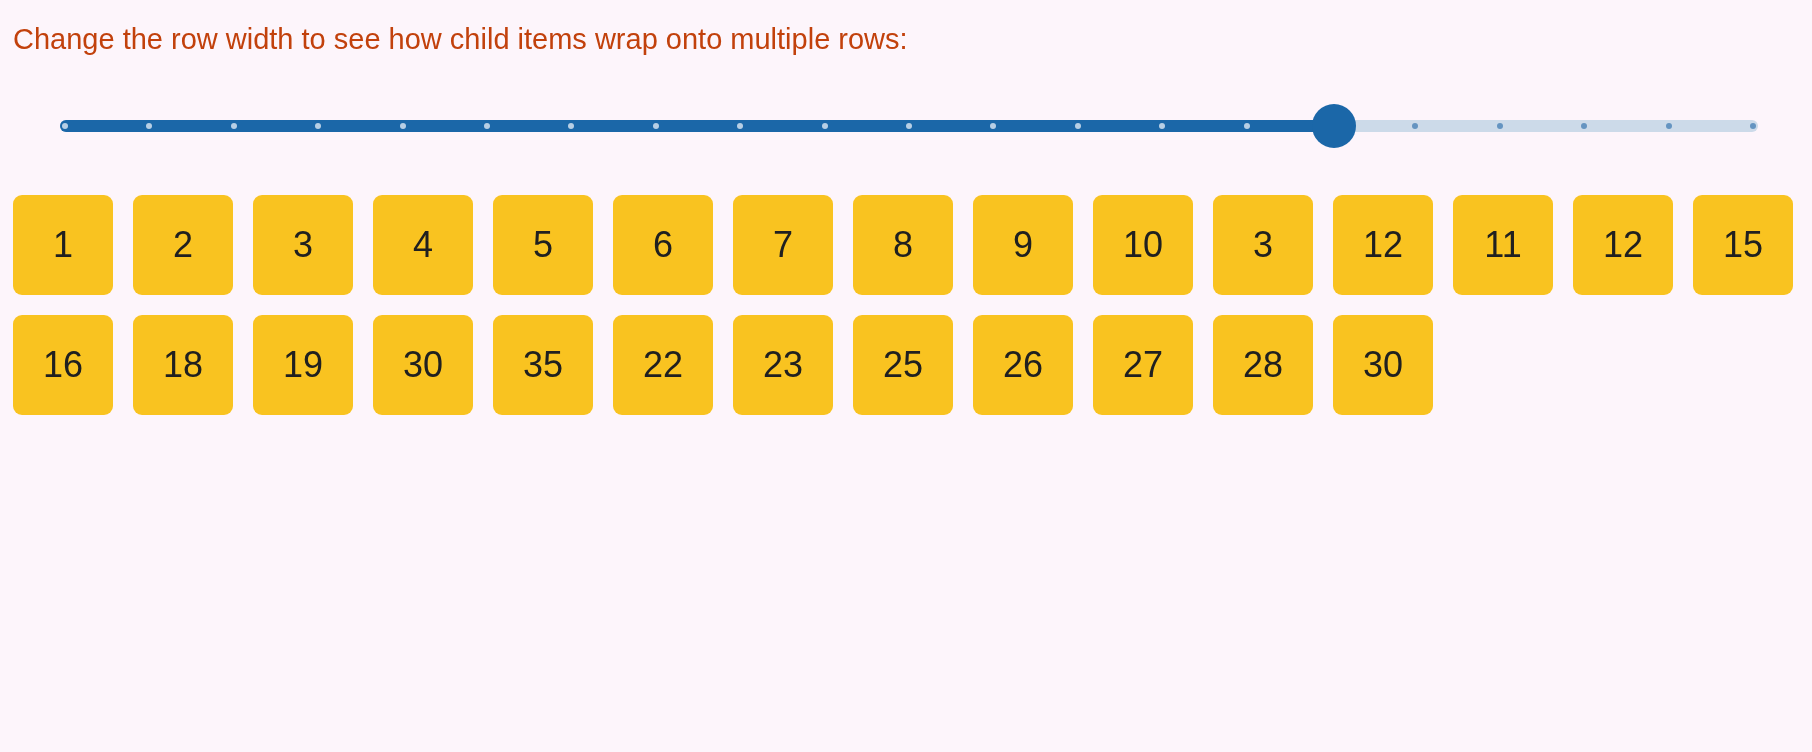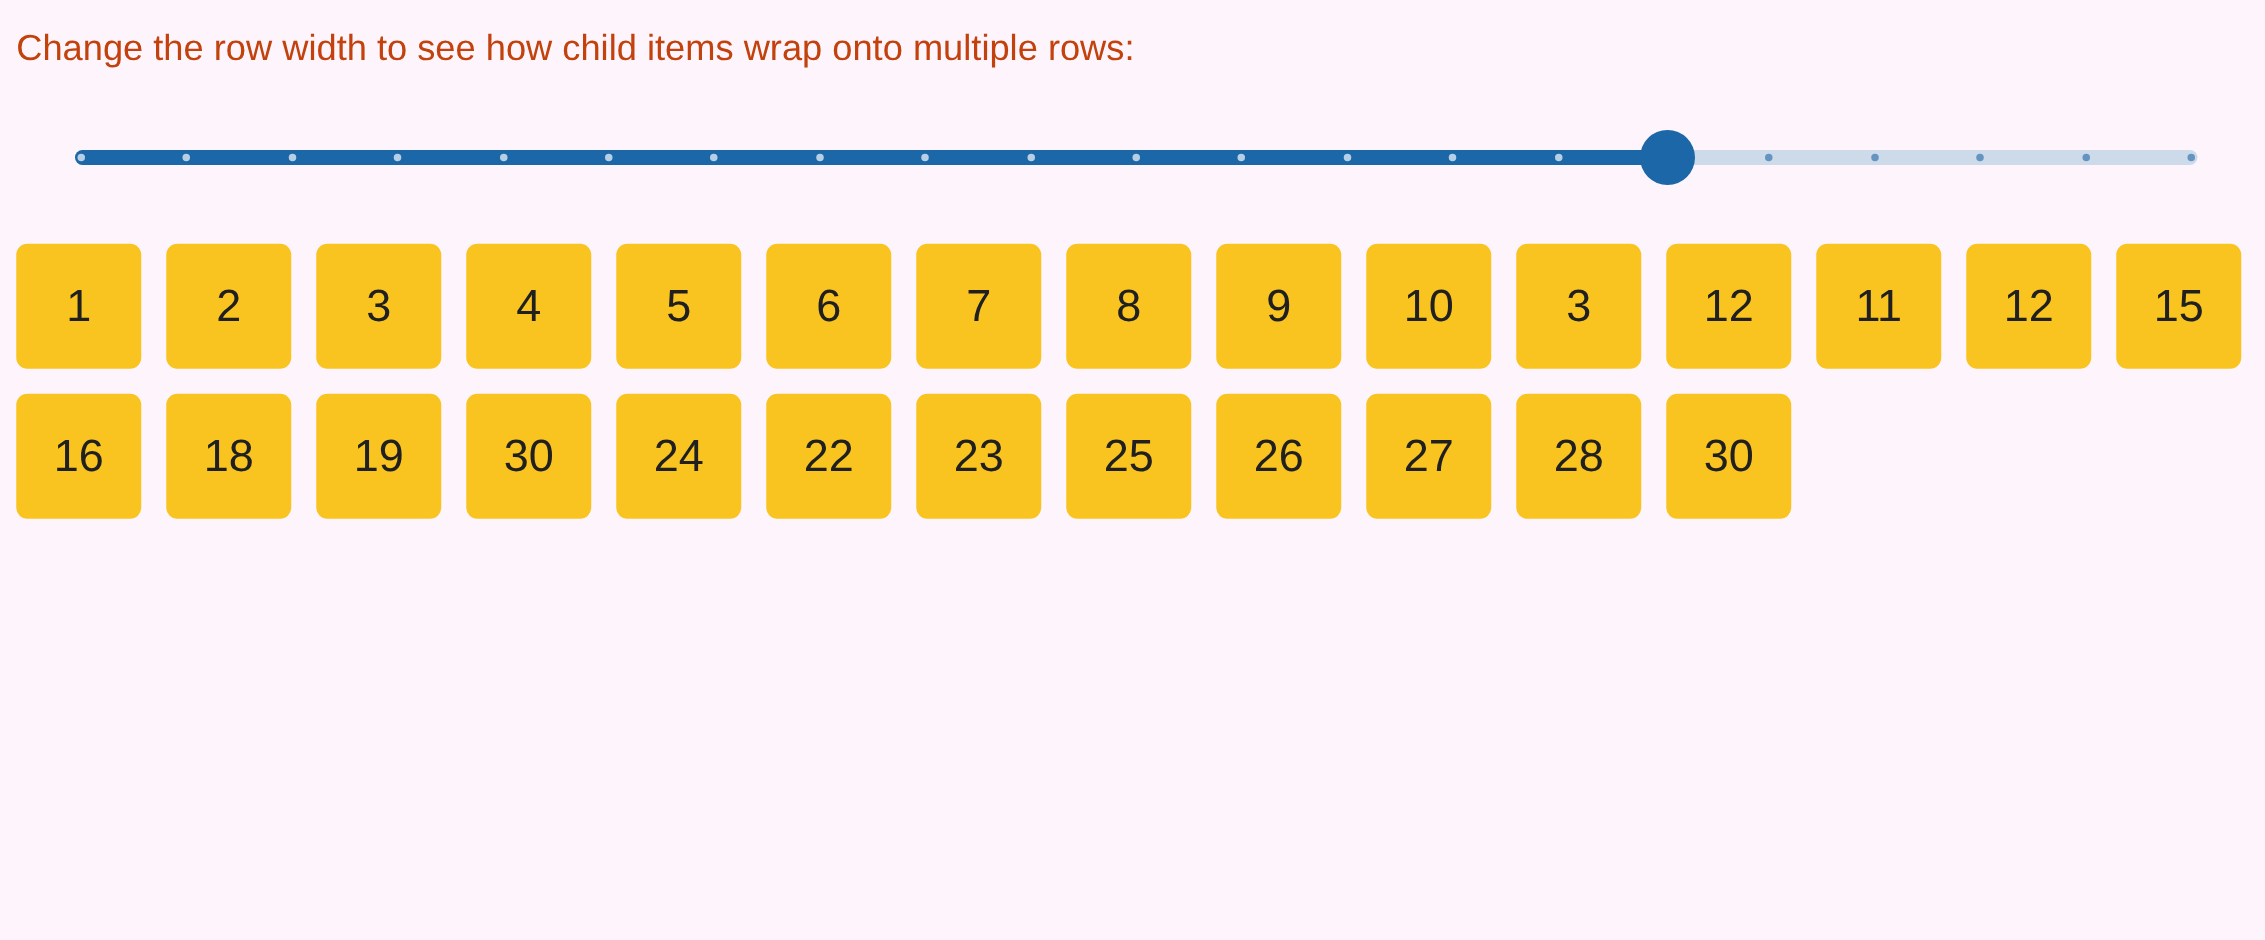--- a/index.html
+++ b/index.html
@@ -140,21 +140,21 @@
     <div class="box">10</div>
     <div class="box">3</div>
     <div class="box">12</div>
     <div class="box">11</div>
     <div class="box">12</div>
     <div class="box">15</div>
     <div class="box">16</div>
     <div class="box">18</div>
     <div class="box">19</div>
     <div class="box">30</div>
-    <div class="box">24</div>
+    <div class="box">35</div>
     <div class="box">22</div>
     <div class="box">23</div>
     <div class="box">25</div>
     <div class="box">26</div>
     <div class="box">27</div>
     <div class="box">28</div>
     <div class="box">30</div>
   </div>
 
 </body></html>

